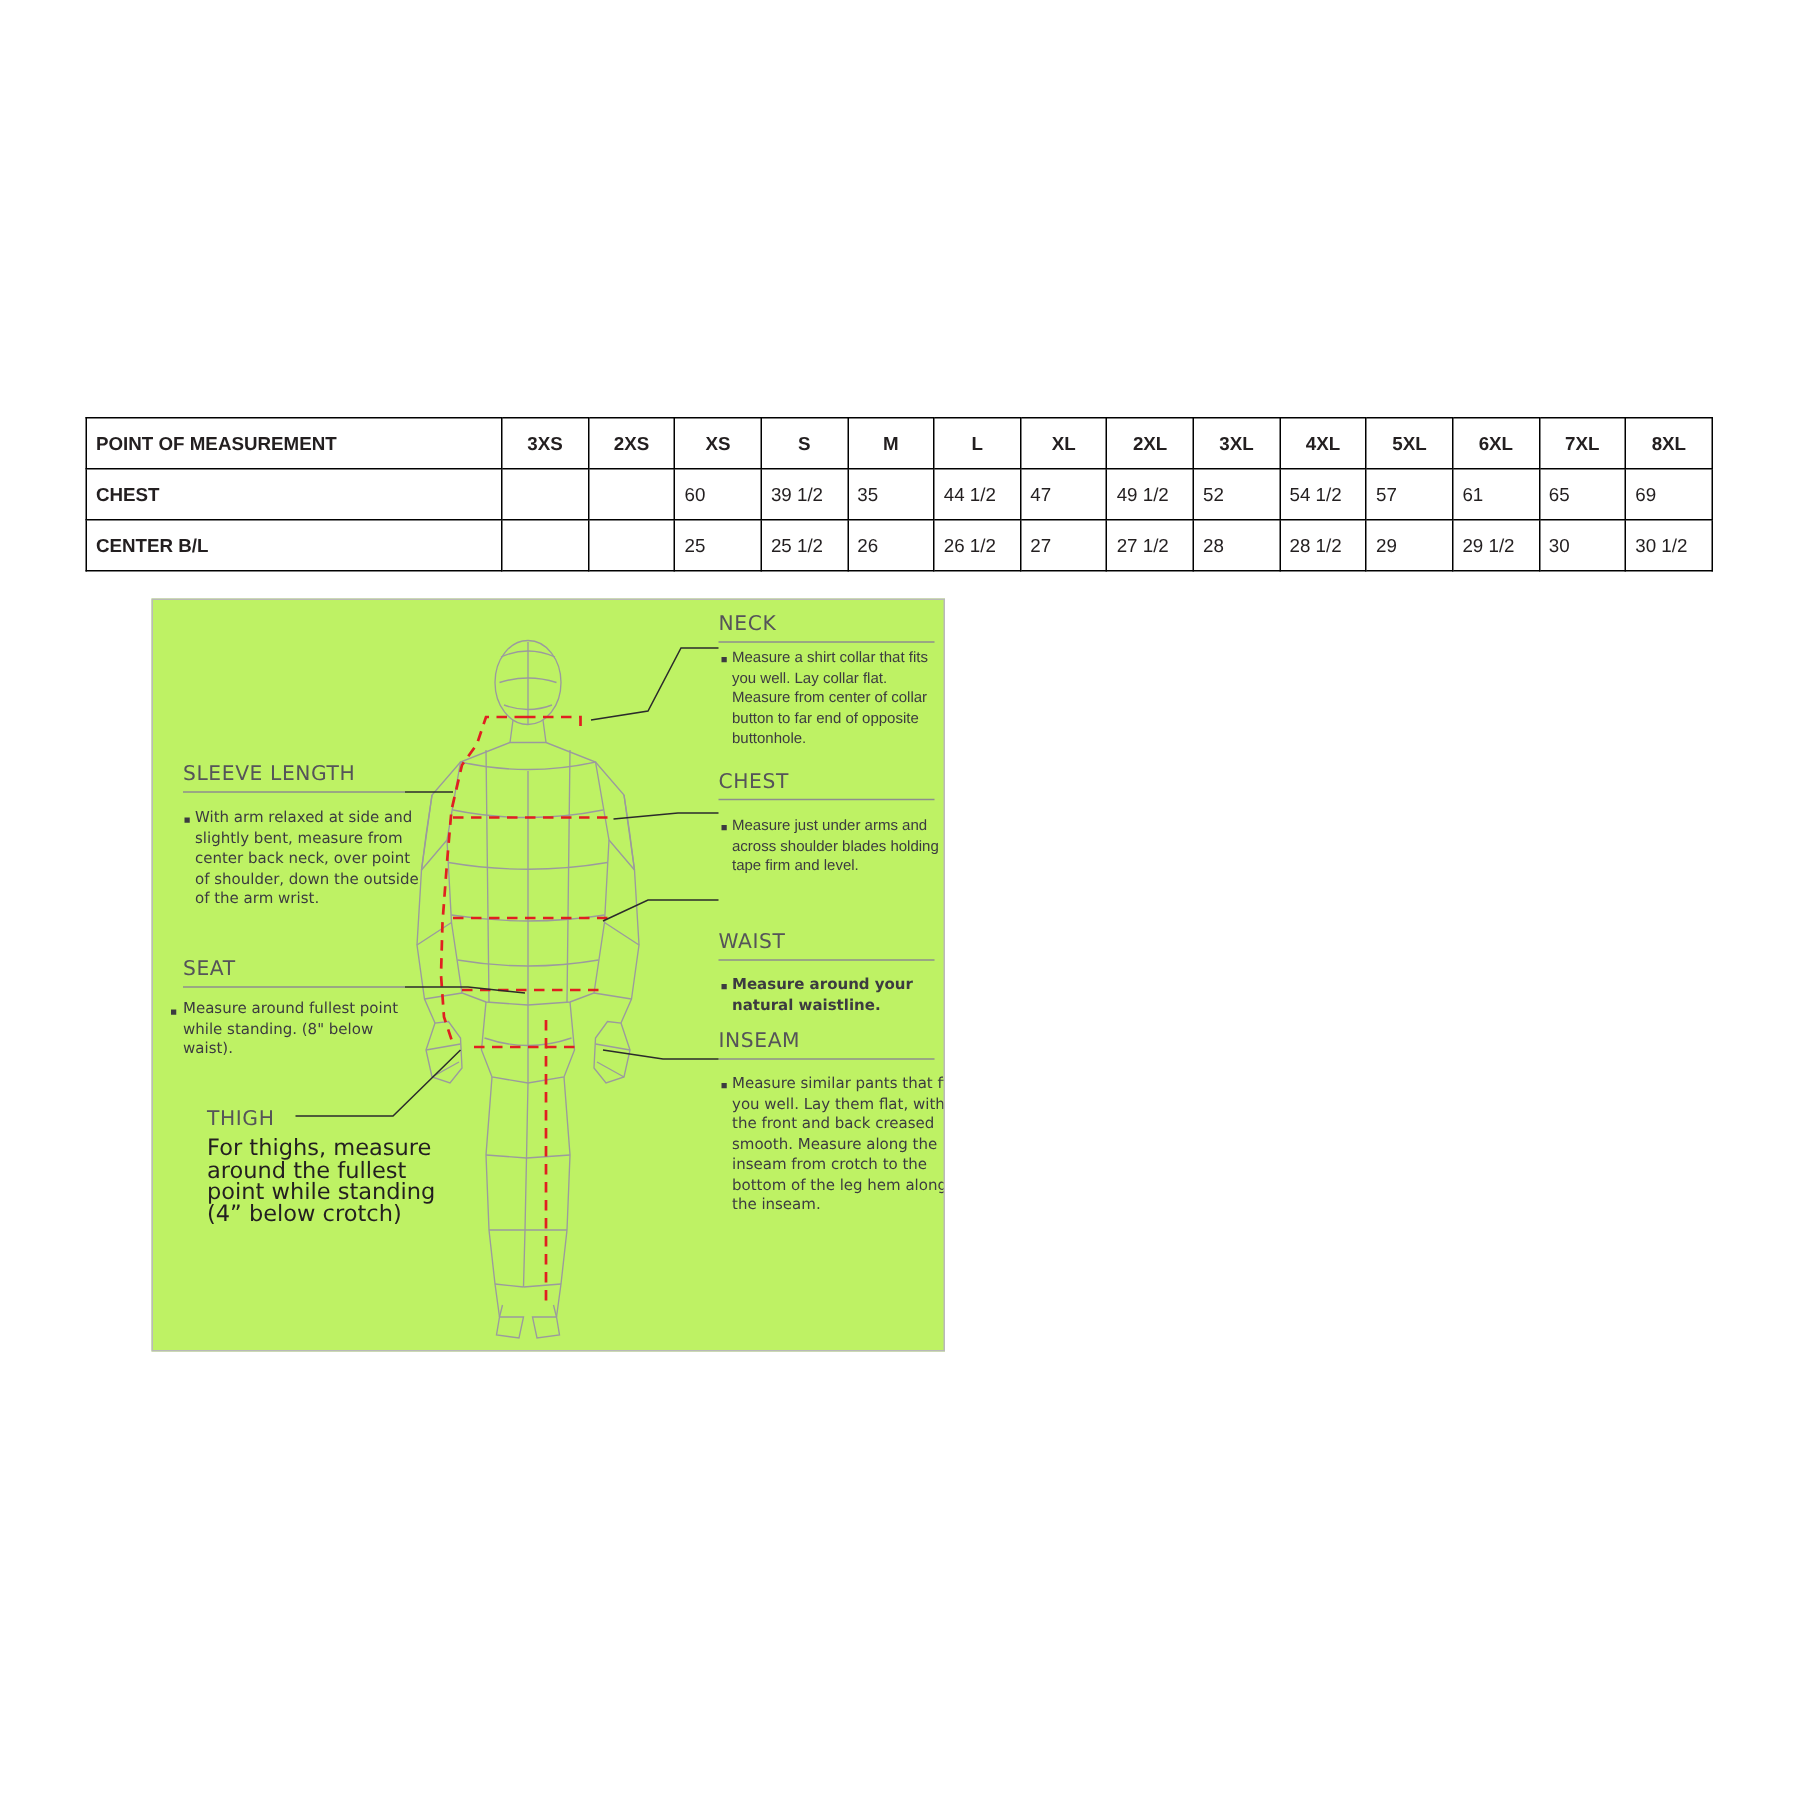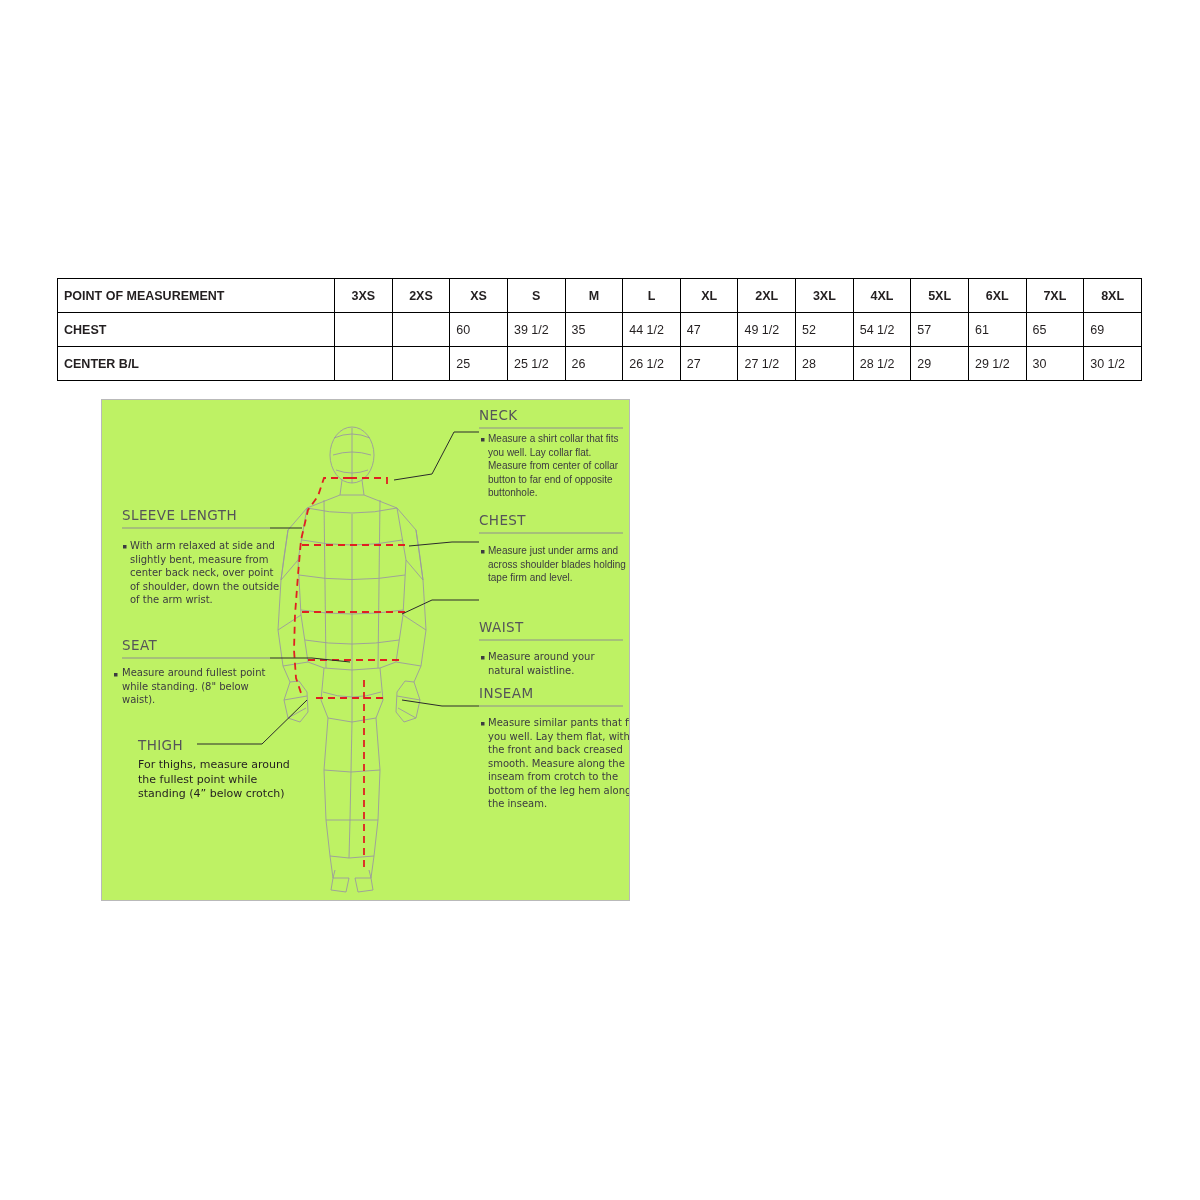--- a/index.html
+++ b/index.html
@@ -249,21 +249,21 @@
           <div xmlns="http://www.w3.org/1999/xhtml" style="font-family:Liberation Sans, sans-serif;font-size:10px;line-height:13.5px;color:#3c3b40;">Measure just under arms and across shoulder blades holding tape firm and level.</div>
         </foreignObject>
       </g>
 
       <g>
         <text class="dg-head" x="377" y="232">WAIST</text>
         <line class="rule" x1="377" y1="240" x2="521" y2="240"></line>
         <path class="lead" d="M377 200 L330 200 L300 214"></path>
         <rect class="bullet" x="379" y="256" width="3.5" height="3.5"></rect>
         <foreignObject x="386" y="250" width="145" height="32">
-          <div xmlns="http://www.w3.org/1999/xhtml" style="font-family:'DejaVu Sans',sans-serif;font-size:10px;line-height:13.5px;color:#3c3b40;">Measure around your natural waistline.</div>
+          <div xmlns="http://www.w3.org/1999/xhtml" style="font-family:'DejaVu Sans',sans-serif;font-size:10px;line-height:13.5px;color:#3c3b40;font-weight:bold;">Measure around your natural waistline.</div>
         </foreignObject>
       </g>
 
       <g>
         <text class="dg-head" x="377" y="298">INSEAM</text>
         <line class="rule" x1="377" y1="306" x2="521" y2="306"></line>
         <path class="lead" d="M377 306 L340 306 L300 300"></path>
         <rect class="bullet" x="379" y="322" width="3.5" height="3.5"></rect>
         <foreignObject x="386" y="316" width="148" height="110">
           <div xmlns="http://www.w3.org/1999/xhtml" style="font-family:'DejaVu Sans',sans-serif;font-size:10px;line-height:13.5px;color:#3c3b40;">Measure similar pants that fit you well. Lay them flat, with the front and back creased smooth. Measure along the inseam from crotch to the bottom of the leg hem along the inseam.</div>
@@ -287,20 +287,20 @@
         <rect class="bullet" x="12" y="273" width="3.5" height="3.5"></rect>
         <foreignObject x="20" y="266" width="160" height="52">
           <div xmlns="http://www.w3.org/1999/xhtml" style="font-family:'DejaVu Sans',sans-serif;font-size:10px;line-height:13.5px;color:#3c3b40;">Measure around fullest point while standing. (8" below waist).</div>
         </foreignObject>
       </g>
 
       <g>
         <text class="dg-head" x="36" y="350">THIGH</text>
         <path class="lead" d="M95 344 L160 344 L205 300"></path>
         <foreignObject x="36" y="358" width="170" height="58">
-          <div xmlns="http://www.w3.org/1999/xhtml" style="font-family:'DejaVu Sans',sans-serif;font-size:11px;line-height:14.5px;color:#231f20;">For thighs, measure around the fullest point while standing (4” below crotch)</div>
+          <div xmlns="http://www.w3.org/1999/xhtml" style="font-family:'DejaVu Sans',sans-serif;font-size:15px;line-height:14.5px;color:#231f20;">For thighs, measure around the fullest point while standing (4” below crotch)</div>
         </foreignObject>
       </g>
 
     </svg>
   </div>
 
 </div>
 
 </body></html>

